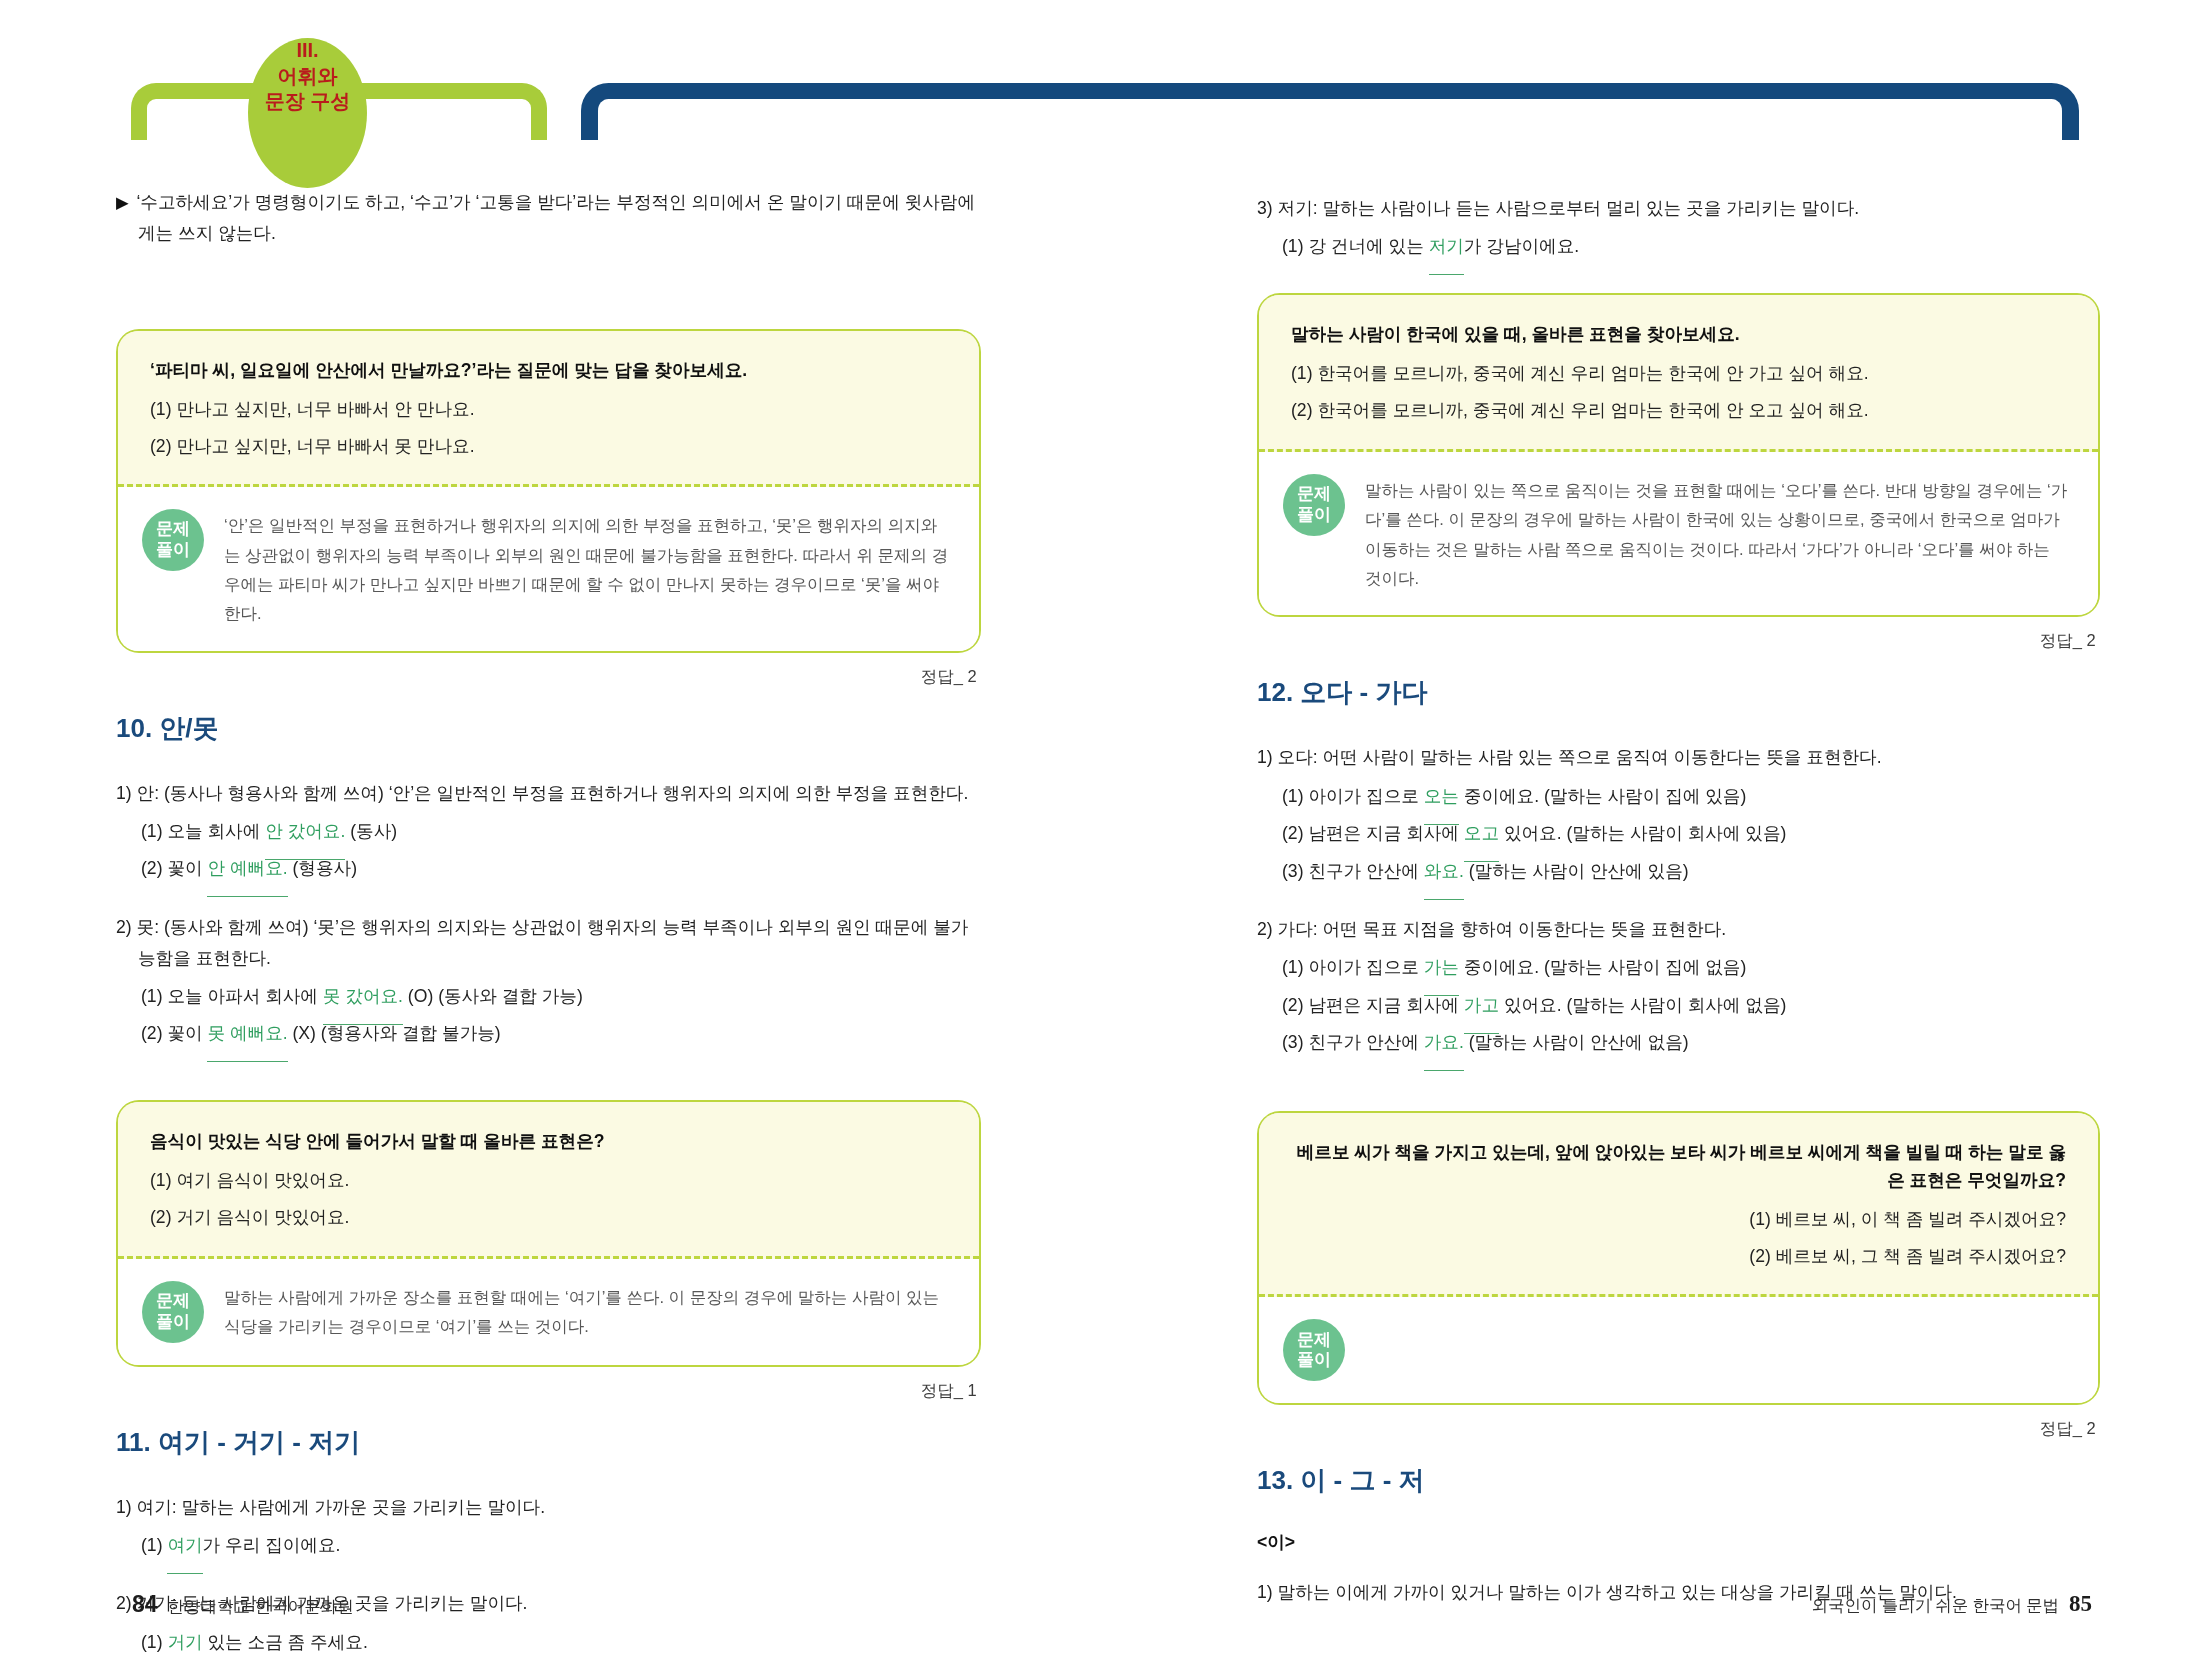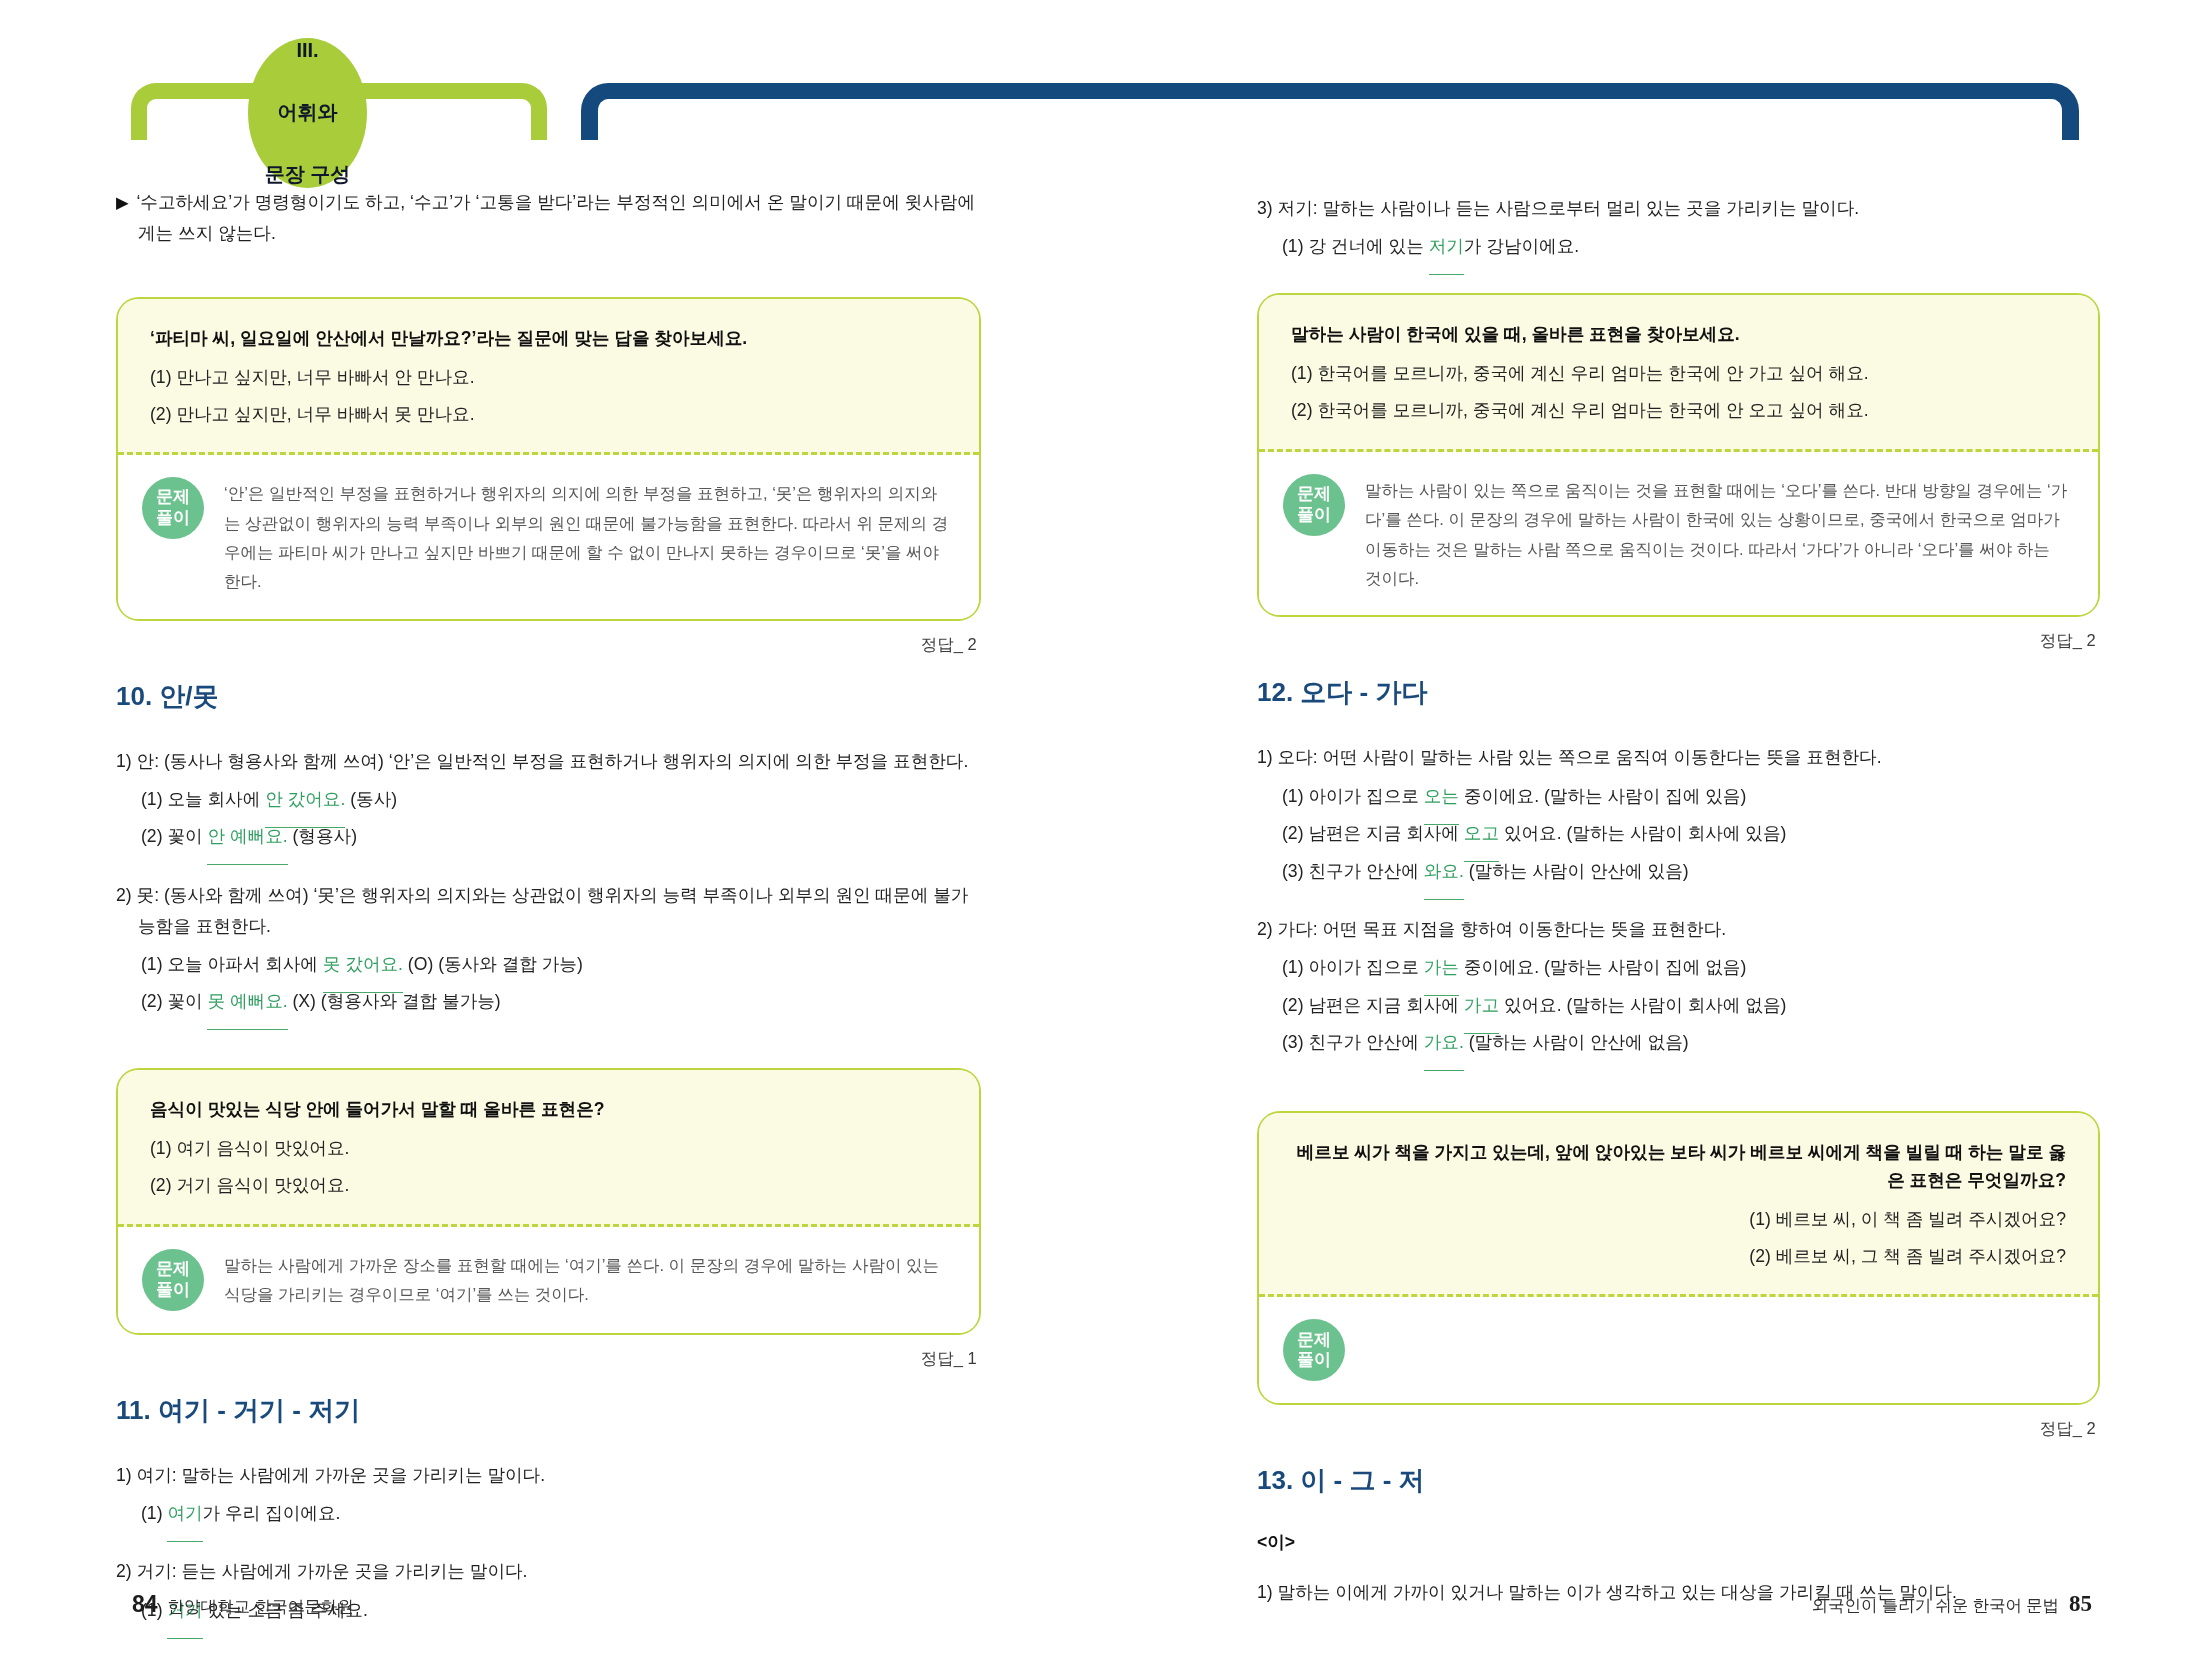--- a/index.html
+++ b/index.html
@@ -4,22 +4,22 @@
 <style>
   html,body{margin:0;padding:0;background:#e8e8e8;}
   .spread{position:relative;width:2205px;height:1667px;background:#ffffff;overflow:hidden;
           font-family:"Liberation Sans","DejaVu Sans",sans-serif;color:#222;}
 
   
   .hdr-bracket{position:absolute;top:83px;height:57px;border-style:solid;border-bottom:none;box-sizing:border-box;}
   .hdr-bracket.green{left:131px;width:416px;border-color:#a8cc3a;border-width:16.5px 16.5px 0 16.5px;border-radius:25px 25px 0 0;}
   .hdr-bracket.blue{left:581px;width:1498px;border-color:#14497d;border-width:16.5px 17.6px 0 17.6px;border-radius:27.5px 27.5px 0 0;}
   .chapter-badge{position:absolute;left:248px;top:38px;width:119px;height:150px;background:#a8cc3a;border-radius:50%;
-                 display:flex;flex-direction:column;align-items:center;justify-content:space-between;
-                 color:#0f172a;font-weight:700;font-size:20px;line-height:1.28;text-align:center;z-index:2;}
+                 display:flex;flex-direction:column;align-items:center;justify-content:flex-start;
+                 color:#b91c1c;font-weight:700;font-size:20px;line-height:1.28;text-align:center;z-index:2;}
 
   
   .col{position:absolute;top:187px;}
   .col.left{left:116px;width:865px;}
   .col.right{left:1257px;top:193px;width:843px;}
 
   .para{font-size:17.6px;line-height:1.75;color:#222;margin:0 0 7.7px;padding-left:22px;text-indent:-22px;}
   .para .marker{color:#111;margin-right:7.7px;font-size:16.5px;}
   .ex{font-size:17.6px;line-height:1.75;color:#222;margin:0 0 6.6px;padding-left:25px;}
   .group{margin-top:27.5px;}
@@ -59,21 +59,21 @@
     <span>어휘와</span>
     <span>문장 구성</span>
   </div>
 
   <div class="col left">
 
     <p class="para">
       <span class="marker">▶</span><span>‘수고하세요’가 명령형이기도 하고, ‘수고’가 ‘고통을 받다’라는 부정적인 의미에서 온 말이기 때문에 윗사람에게는 쓰지 않는다.</span>
     </p>
 
-    <section class="qabox" style="margin-top:48px;border-radius:23px;">
+    <section class="qabox" style="margin-top:80px;border-radius:23px;">
       <div class="q">
         <p class="q-title">‘파티마 씨, 일요일에 안산에서 만날까요?’라는 질문에 맞는 답을 찾아보세요.</p>
         <p class="q-opt">(1) 만나고 싶지만, 너무 바빠서 안 만나요.</p>
         <p class="q-opt">(2) 만나고 싶지만, 너무 바빠서 못 만나요.</p>
       </div>
       <div class="sol">
         <div class="badge-circle">
           <span>문제</span>
           <span>풀이</span>
         </div>

